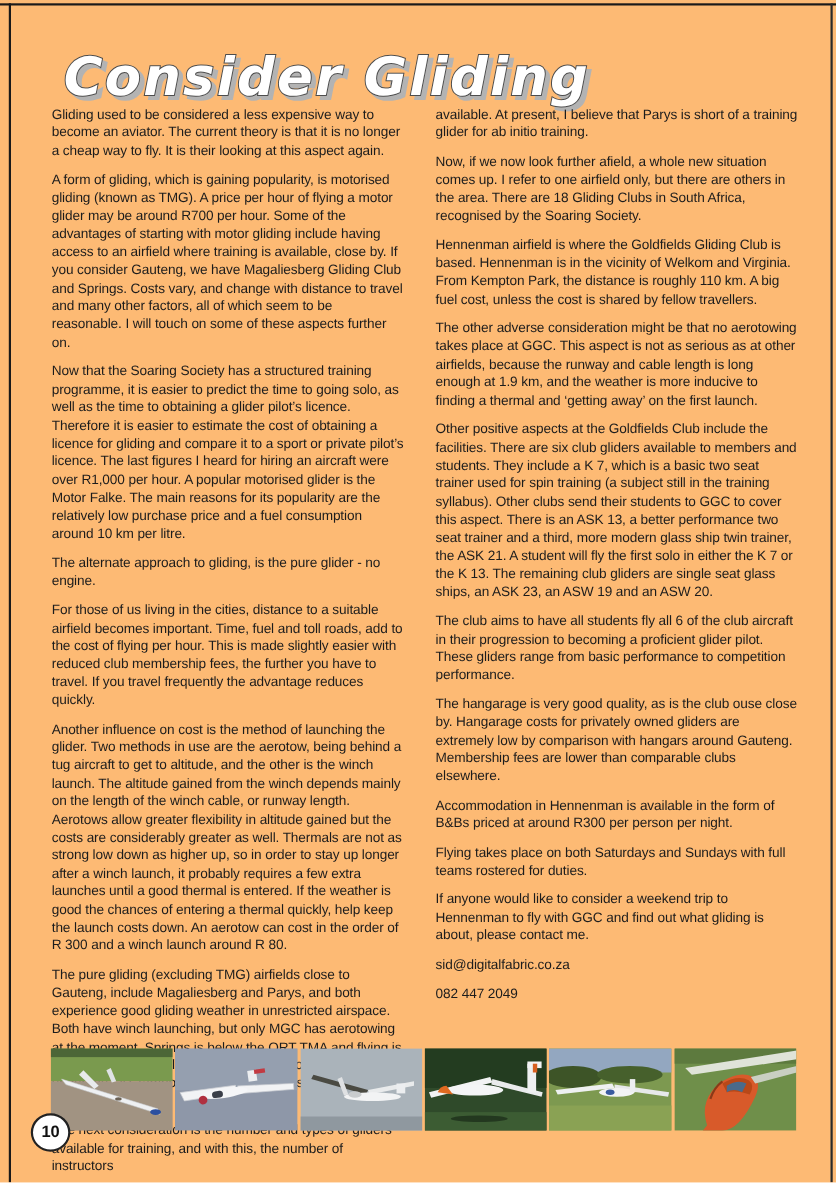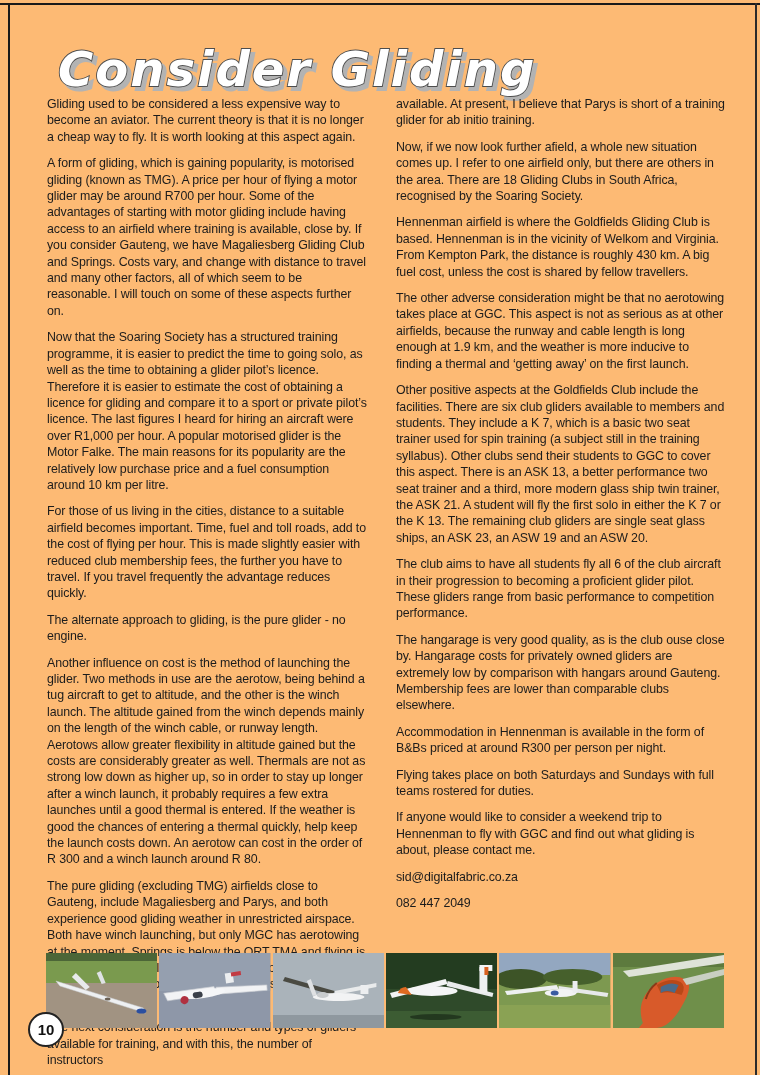--- a/index.html
+++ b/index.html
@@ -55,34 +55,34 @@
   <div class="frame-right"></div>
 
   <div class="title-wrap">
     <svg width="700" height="76" viewBox="0 0 700 76">
       <text x="14" y="58" font-size="48" fill="#b3b3b3" stroke="#b3b3b3" stroke-width="2" transform="translate(4,4)">Consider Gliding</text>
       <text x="14" y="58" font-size="48" fill="#ffffff" stroke="#4d4d4d" stroke-width="1.8" style="paint-order:stroke fill">Consider Gliding</text>
     </svg>
   </div>
 
   <div class="col col-left">
-      <p>Gliding used to be considered a less expensive way to become an aviator. The current theory is that it is no longer a cheap way to fly. It is worth looking at this aspect again.</p>
+      <p>Gliding used to be considered a less expensive way to become an aviator. The current theory is that it is no longer a cheap way to fly. It is their looking at this aspect again.</p>
       <p>A form of gliding, which is gaining popularity, is motorised gliding (known as TMG). A price per hour of flying a motor glider may be around R700 per hour. Some of the advantages of starting with motor gliding include having access to an airfield where training is available, close by. If you consider Gauteng, we have Magaliesberg Gliding Club and Springs. Costs vary, and change with distance to travel and many other factors, all of which seem to be reasonable. I will touch on some of these aspects further on.</p>
       <p>Now that the Soaring Society has a structured training programme, it is easier to predict the time to going solo, as well as the time to obtaining a glider pilot’s licence. Therefore it is easier to estimate the cost of obtaining a licence for gliding and compare it to a sport or private pilot’s licence. The last figures I heard for hiring an aircraft were over R1,000 per hour. A popular motorised glider is the Motor Falke. The main reasons for its popularity are the relatively low purchase price and a fuel consumption around 10 km per litre.</p>
+      <p>The alternate approach to gliding, is the pure glider - no engine.</p>
       <p>For those of us living in the cities, distance to a suitable airfield becomes important. Time, fuel and toll roads, add to the cost of flying per hour. This is made slightly easier with reduced club membership fees, the further you have to travel. If you travel frequently the advantage reduces quickly.</p>
-      <p>The alternate approach to gliding, is the pure glider - no engine.</p>
       <p>Another influence on cost is the method of launching the glider. Two methods in use are the aerotow, being behind a tug aircraft to get to altitude, and the other is the winch launch. The altitude gained from the winch depends mainly on the length of the winch cable, or runway length. Aerotows allow greater flexibility in altitude gained but the costs are considerably greater as well. Thermals are not as strong low down as higher up, so in order to stay up longer after a winch launch, it probably requires a few extra launches until a good thermal is entered. If the weather is good the chances of entering a thermal quickly, help keep the launch costs down. An aerotow can cost in the order of R 300 and a winch launch around R 80.</p>
       <p>The pure gliding (excluding TMG) airfields close to Gauteng, include Magaliesberg and Parys, and both experience good gliding weather in unrestricted airspace. Both have winch launching, but only MGC has aerotowing at the moment. Springs is below the ORT TMA and flying is limited to 7,500 ft agl. The same applies to all airfields under the OR Tambo TMA. The TMA limits gliding to motorised gliders.</p>
       <p>The next consideration is the number and types of gliders available for training, and with this, the number of instructors</p>
     </div>
 
   <div class="col col-right">
       <p>available. At present, I believe that Parys is short of a training glider for ab initio training.</p>
       <p>Now, if we now look further afield, a whole new situation comes up. I refer to one airfield only, but there are others in the area. There are 18 Gliding Clubs in South Africa, recognised by the Soaring Society.</p>
-      <p>Hennenman airfield is where the Goldfields Gliding Club is based. Hennenman is in the vicinity of Welkom and Virginia. From Kempton Park, the distance is roughly 430 km. A big fuel cost, unless the cost is shared by fellow travellers.</p>
+      <p>Hennenman airfield is where the Goldfields Gliding Club is based. Hennenman is in the vicinity of Welkom and Virginia. From Kempton Park, the distance is roughly 110 km. A big fuel cost, unless the cost is shared by fellow travellers.</p>
       <p>The other adverse consideration might be that no aerotowing takes place at GGC. This aspect is not as serious as at other airfields, because the runway and cable length is long enough at 1.9 km, and the weather is more inducive to finding a thermal and ‘getting away’ on the first launch.</p>
       <p>Other positive aspects at the Goldfields Club include the facilities. There are six club gliders available to members and students. They include a K 7, which is a basic two seat trainer used for spin training (a subject still in the training syllabus). Other clubs send their students to GGC to cover this aspect. There is an ASK 13, a better performance two seat trainer and a third, more modern glass ship twin trainer, the ASK 21. A student will fly the first solo in either the K 7 or the K 13. The remaining club gliders are single seat glass ships, an ASK 23, an ASW 19 and an ASW 20.</p>
       <p>The club aims to have all students fly all 6 of the club aircraft in their progression to becoming a proficient glider pilot. These gliders range from basic performance to competition performance.</p>
       <p>The hangarage is very good quality, as is the club ouse close by. Hangarage costs for privately owned gliders are extremely low by comparison with hangars around Gauteng. Membership fees are lower than comparable clubs elsewhere.</p>
       <p>Accommodation in Hennenman is available in the form of B&amp;Bs priced at around R300 per person per night.</p>
       <p>Flying takes place on both Saturdays and Sundays with full teams rostered for duties.</p>
       <p>If anyone would like to consider a weekend trip to Hennenman to fly with GGC and find out what gliding is about, please contact me.</p>
       <p>sid@digitalfabric.co.za</p>
       <p>082 447 2049</p>
     </div>

